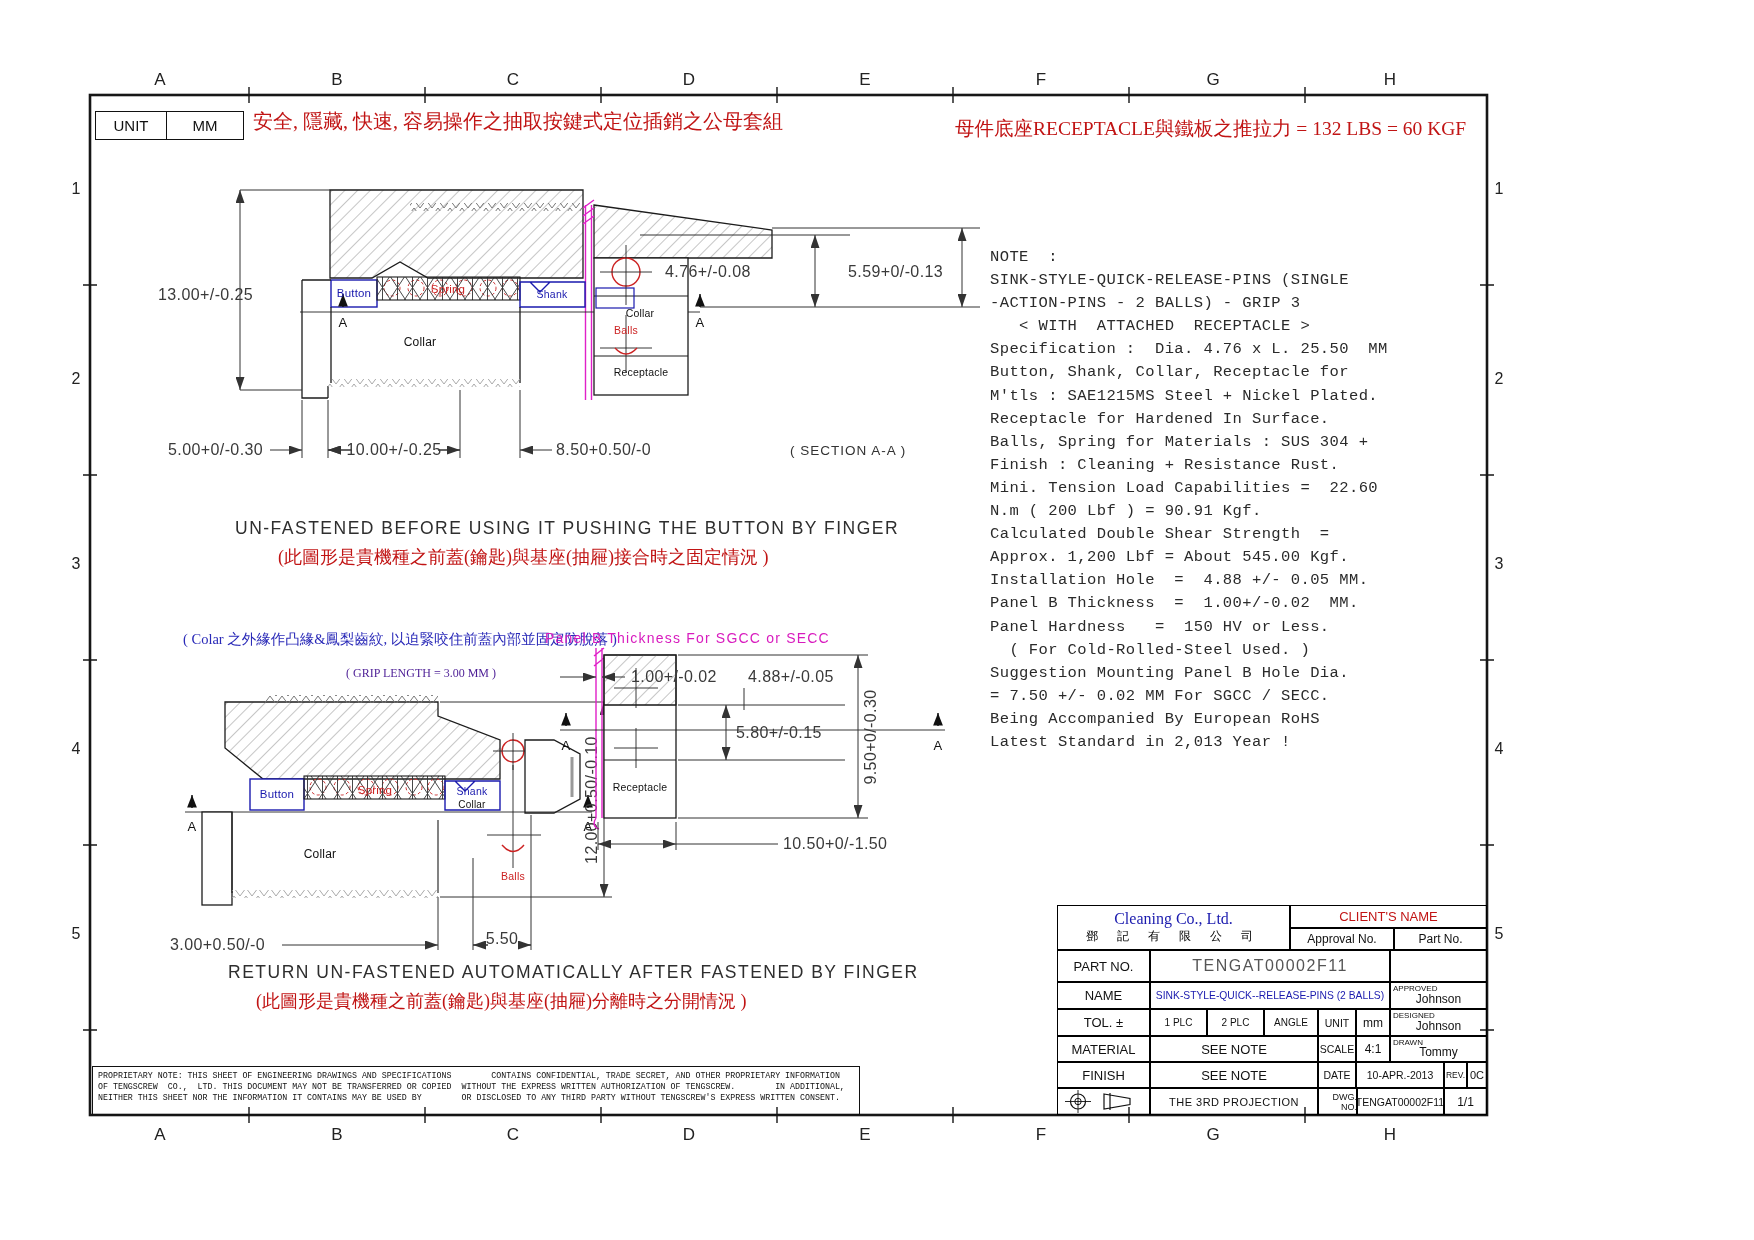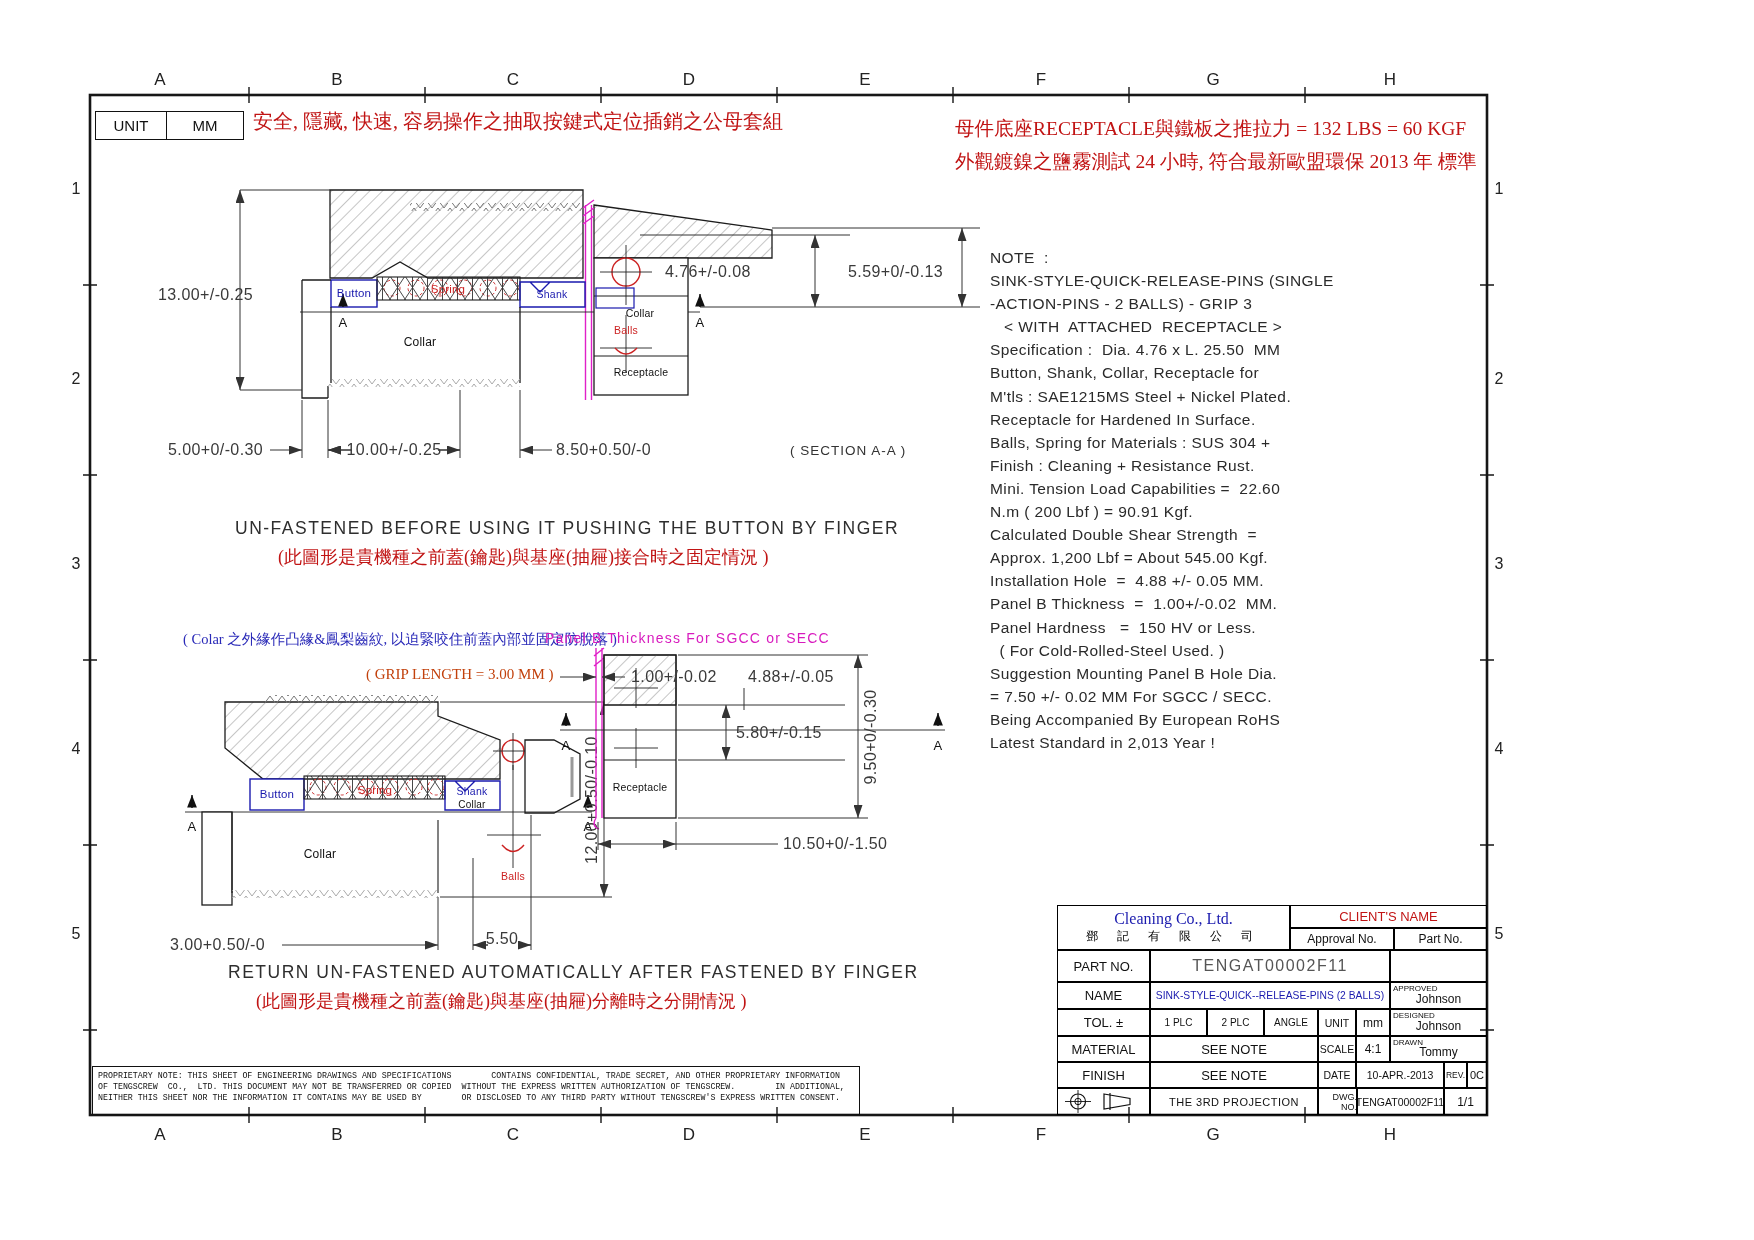--- a/index.html
+++ b/index.html
@@ -1,20 +1,20 @@
 <!DOCTYPE html>
 <html><head>
 <meta charset="utf-8">
 <style>
   html,body{margin:0;padding:0;background:#fff;}
   .sheet{position:relative;width:1754px;height:1240px;background:#fff;overflow:hidden;
          font-family:"Liberation Sans",sans-serif;}
   .abs{position:absolute;white-space:pre;}
   .serif{font-family:"Liberation Serif",serif;}
-  .mono{font-family:Liberation Sans, sans-serif;}
+  .mono{font-family:Liberation Mono, monospace;}
   .red{color:#c11414;}
   .blue{color:#2a2ab8;}
   .mag{color:#d81bbe;}
   .gray{color:#2e2e2e;}
   .border-letter{font-size:17px;color:#222;width:24px;text-align:center;}
   .border-number{font-size:16px;color:#222;width:16px;text-align:center;}
   svg text{font-family:"Liberation Sans",sans-serif;}
   .dim2{font-size:16px;fill:#3a3a3a;letter-spacing:.4px;}
   .sec{font-size:13.5px;fill:#333;letter-spacing:1px;}
   .pl{font-size:11.5px;letter-spacing:.2px;}
@@ -294,30 +294,30 @@
   <div class="abs border-number" style="left:1491px;top:555px">3</div>
   <div class="abs border-number" style="left:1491px;top:740px">4</div>
   <div class="abs border-number" style="left:1491px;top:925px">5</div>
 
   <div class="unitbox">
     <div class="c1">UNIT</div>
     <div class="c2">MM</div>
   </div>
 
   <div class="abs serif red" style="left:253px;top:108px;font-size:20px">安全, 隱藏, 快速, 容易操作之抽取按鍵式定位插銷之公母套組</div>
-  <div class="abs serif red spec-block" style="left:955px;top:112px"><div>母件底座RECEPTACLE與鐵板之推拉力 = 132 LBS = 60 KGF</div><div>外觀鍍鎳之鹽霧測試 24 小時, 符合最新歐盟環保 2013 年 標準</div></div>
+  <div class="abs serif red spec-block" style="left:955px;top:112px"><div>母件底座RECEPTACLE與鐵板之推拉力 = 132 LBS = 60 KGF</div></div>
 
   <div class="abs mono note-block" style="left:990px;top:246px;width:480px"><div>NOTE  :</div><div>SINK-STYLE-QUICK-RELEASE-PINS (SINGLE</div><div>-ACTION-PINS - 2 BALLS) - GRIP 3</div><div>   &lt; WITH  ATTACHED  RECEPTACLE &gt;</div><div>Specification :  Dia. 4.76 x L. 25.50  MM</div><div>Button, Shank, Collar, Receptacle for</div><div>M'tls : SAE1215MS Steel + Nickel Plated.</div><div>Receptacle for Hardened In Surface.</div><div>Balls, Spring for Materials : SUS 304 +</div><div>Finish : Cleaning + Resistance Rust.</div><div>Mini. Tension Load Capabilities =  22.60</div><div>N.m ( 200 Lbf ) = 90.91 Kgf.</div><div>Calculated Double Shear Strength  =</div><div>Approx. 1,200 Lbf = About 545.00 Kgf.</div><div>Installation Hole  =  4.88 +/- 0.05 MM.</div><div>Panel B Thickness  =  1.00+/-0.02  MM.</div><div>Panel Hardness   =  150 HV or Less.</div><div>  ( For Cold-Rolled-Steel Used. )</div><div>Suggestion Mounting Panel B Hole Dia.</div><div>= 7.50 +/- 0.02 MM For SGCC / SECC.</div><div>Being Accompanied By European RoHS</div><div>Latest Standard in 2,013 Year !</div></div>
 
   <div class="abs gray" style="left:235px;top:518px;font-size:17.5px;letter-spacing:1.5px">UN-FASTENED BEFORE USING IT PUSHING THE BUTTON BY FINGER</div>
   <div class="abs serif red" style="left:278px;top:545px;font-size:18px">(此圖形是貴機種之前蓋(鑰匙)與基座(抽屜)接合時之固定情況 )</div>
 
   <div class="abs serif blue" style="left:183px;top:630px;font-size:14.5px">( Colar 之外緣作凸緣&amp;鳳梨齒紋, 以迫緊咬住前蓋內部並固定防脫落 )</div>
   <div class="abs mag" style="left:545px;top:630px;font-size:14px;letter-spacing:1.2px">Panel B Thickness For SGCC or SECC</div>
-  <div class="abs serif" style="left:366px;top:666px;font-size:15px;color:#c2410c">( GRIP LENGTH = 3.00 MM )</div>
+  <div class="abs serif" style="left:346px;top:666px;font-size:12px;color:#4c1d95">( GRIP LENGTH = 3.00 MM )</div>
 
   <div class="abs gray" style="left:228px;top:962px;font-size:17.5px;letter-spacing:1.5px">RETURN UN-FASTENED AUTOMATICALLY AFTER FASTENED BY FINGER</div>
   <div class="abs serif red" style="left:256px;top:989px;font-size:18px">(此圖形是貴機種之前蓋(鑰匙)與基座(抽屜)分離時之分開情況 )</div>
 
   <div class="prop">
       <div>PROPRIETARY NOTE: THIS SHEET OF ENGINEERING DRAWINGS AND SPECIFICATIONS        CONTAINS CONFIDENTIAL, TRADE SECRET, AND OTHER PROPRIETARY INFORMATION</div>
       <div>OF TENGSCREW  CO.,  LTD. THIS DOCUMENT MAY NOT BE TRANSFERRED OR COPIED  WITHOUT THE EXPRESS WRITTEN AUTHORIZATION OF TENGSCREW.        IN ADDITIONAL,</div>
       <div>NEITHER THIS SHEET NOR THE INFORMATION IT CONTAINS MAY BE USED BY        OR DISCLOSED TO ANY THIRD PARTY WITHOUT TENGSCREW'S EXPRESS WRITTEN CONSENT.</div>
     </div>
 

